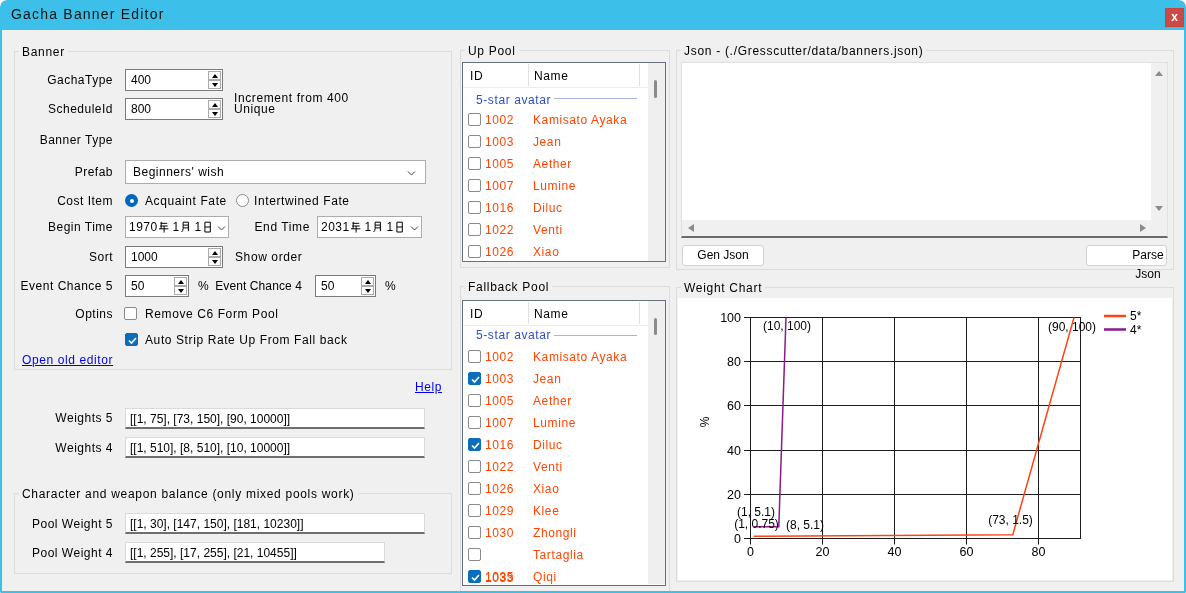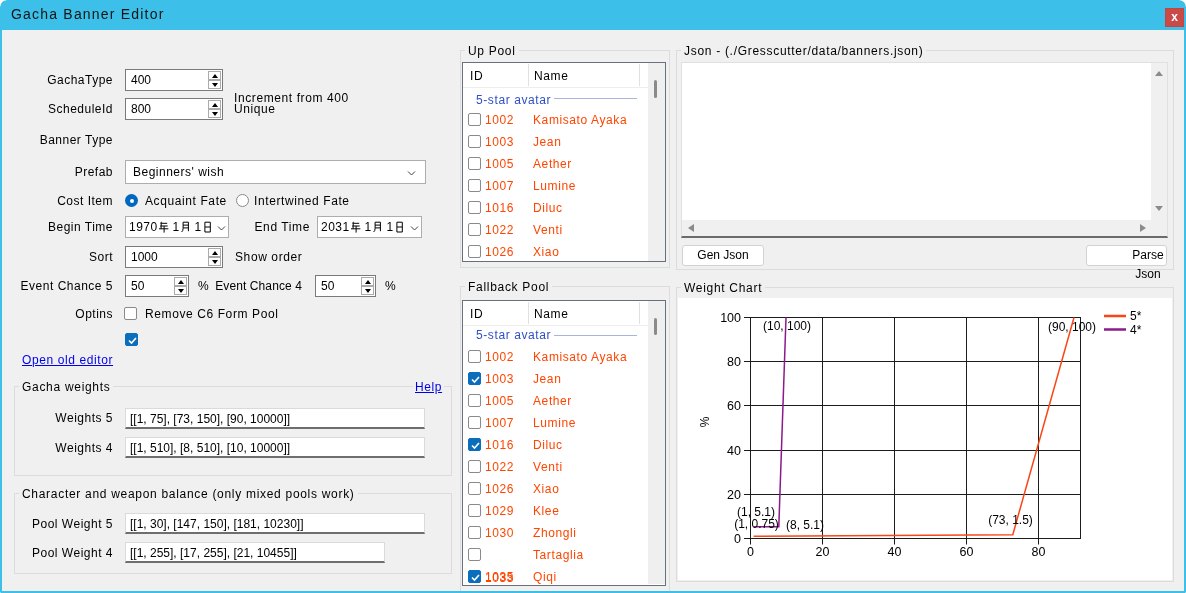--- a/index.html
+++ b/index.html
@@ -34,20 +34,23 @@
   .wtin .v { position:absolute; left:4px; top:2px; line-height:16px; white-space:nowrap; }
   .list { position:absolute; background:#fff; border:1px solid #68707e; }
   .lrow { position:absolute; font-size:12px; color:#ff4500; line-height:16px; white-space:nowrap; letter-spacing:0.6px; }
   .btn { position:absolute; background:#fff; border:1px solid #d2d2d2; border-radius:3px; font-size:12px; text-align:center; }
   .scroll-tri { position:absolute; width:0; height:0; }
 </style>
 </head>
 <body>
 <div id="win">
 
+  <div class="grp" style="left:14px; top:51px; width:438px; height:319px;">
+      <span class="glab">Banner</span>
+    </div>
   <div class="flab" style="left:13px; top:72px;">GachaType</div>
   <div class="spin" style="left:125px; top:69px; width:98px; height:22px;">
       <span class="v">400</span>
     <span class="spinbtns">
         <span class="sb up">
           <i class="tri-up"></i>
         </span>
         <span class="sb dn">
           <i class="tri-dn"></i>
         </span>
@@ -158,25 +161,23 @@
       </span>
     </div>
   <div class="txt" style="left:385px; top:278px;">%</div>
 
   <div class="flab" style="left:13px; top:306px;">Optins</div>
   <div class="cb" style="left:124px; top:307px;"></div>
   <div class="txt" style="left:145px; top:306px;">Remove C6 Form Pool</div>
   <div class="cb on" style="left:125px; top:333px;"><svg width="13" height="13" viewBox="0 0 13 13">
         <path d="M3 6.5 L5.5 9 L10 4" fill="none" stroke="#fff" stroke-width="1.6"></path>
       </svg></div>
+  <div class="txt" style="left:145px; top:332px;">Auto Strip Rate Up From Fall back</div>
   <div class="link" style="left:22px; top:352px;">Open old editor</div>
 
-  <div class="grp" style="left:14px; top:386px; width:438px; height:90px;">
-      <span class="glab">Gacha weights</span>
-    </div>
   <div class="link" style="left:413px; top:379px; background:#f0f0f0; padding:0 2px;">Help</div>
   <div class="flab" style="left:13px; top:410px;">Weights 5</div>
   <div class="wtin" style="left:125px; top:408px; width:300px; height:21px;">
       <span class="v">[[1, 75], [73, 150], [90, 10000]]</span>
     </div>
   <div class="flab" style="left:13px; top:440px;">Weights 4</div>
   <div class="wtin" style="left:125px; top:437px; width:300px; height:21px;">
       <span class="v">[[1, 510], [8, 510], [10, 10000]]</span>
     </div>
 

